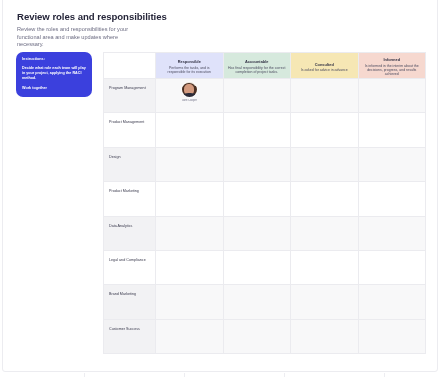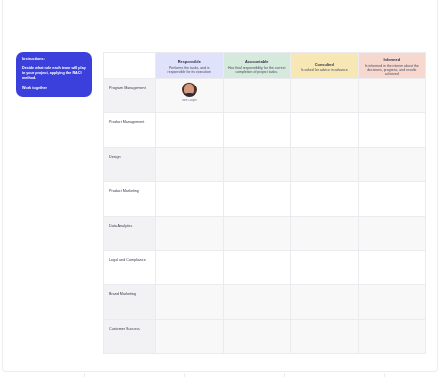--- a/index.html
+++ b/index.html
@@ -251,20 +251,24 @@
     white-space: nowrap;
   }
 </style>
 </head>
 <body>
 
 <div id="page">
 
   <div class="page-card"></div>
 
+  <div class="heading">
+    <h1>Review roles and responsibilities</h1>
+    <p>Review the roles and responsibilities for your functional area and make updates where necessary.</p>
+  </div>
 
   <div class="callout">
     <div class="c-title">Instructions:</div>
     <div class="c-body">Decide what role each team will play in your project, applying the RACI method.</div>
     <div class="c-foot">Work together</div>
   </div>
 
   <table class="matrix">
     <colgroup>
       <col class="rowhead">

